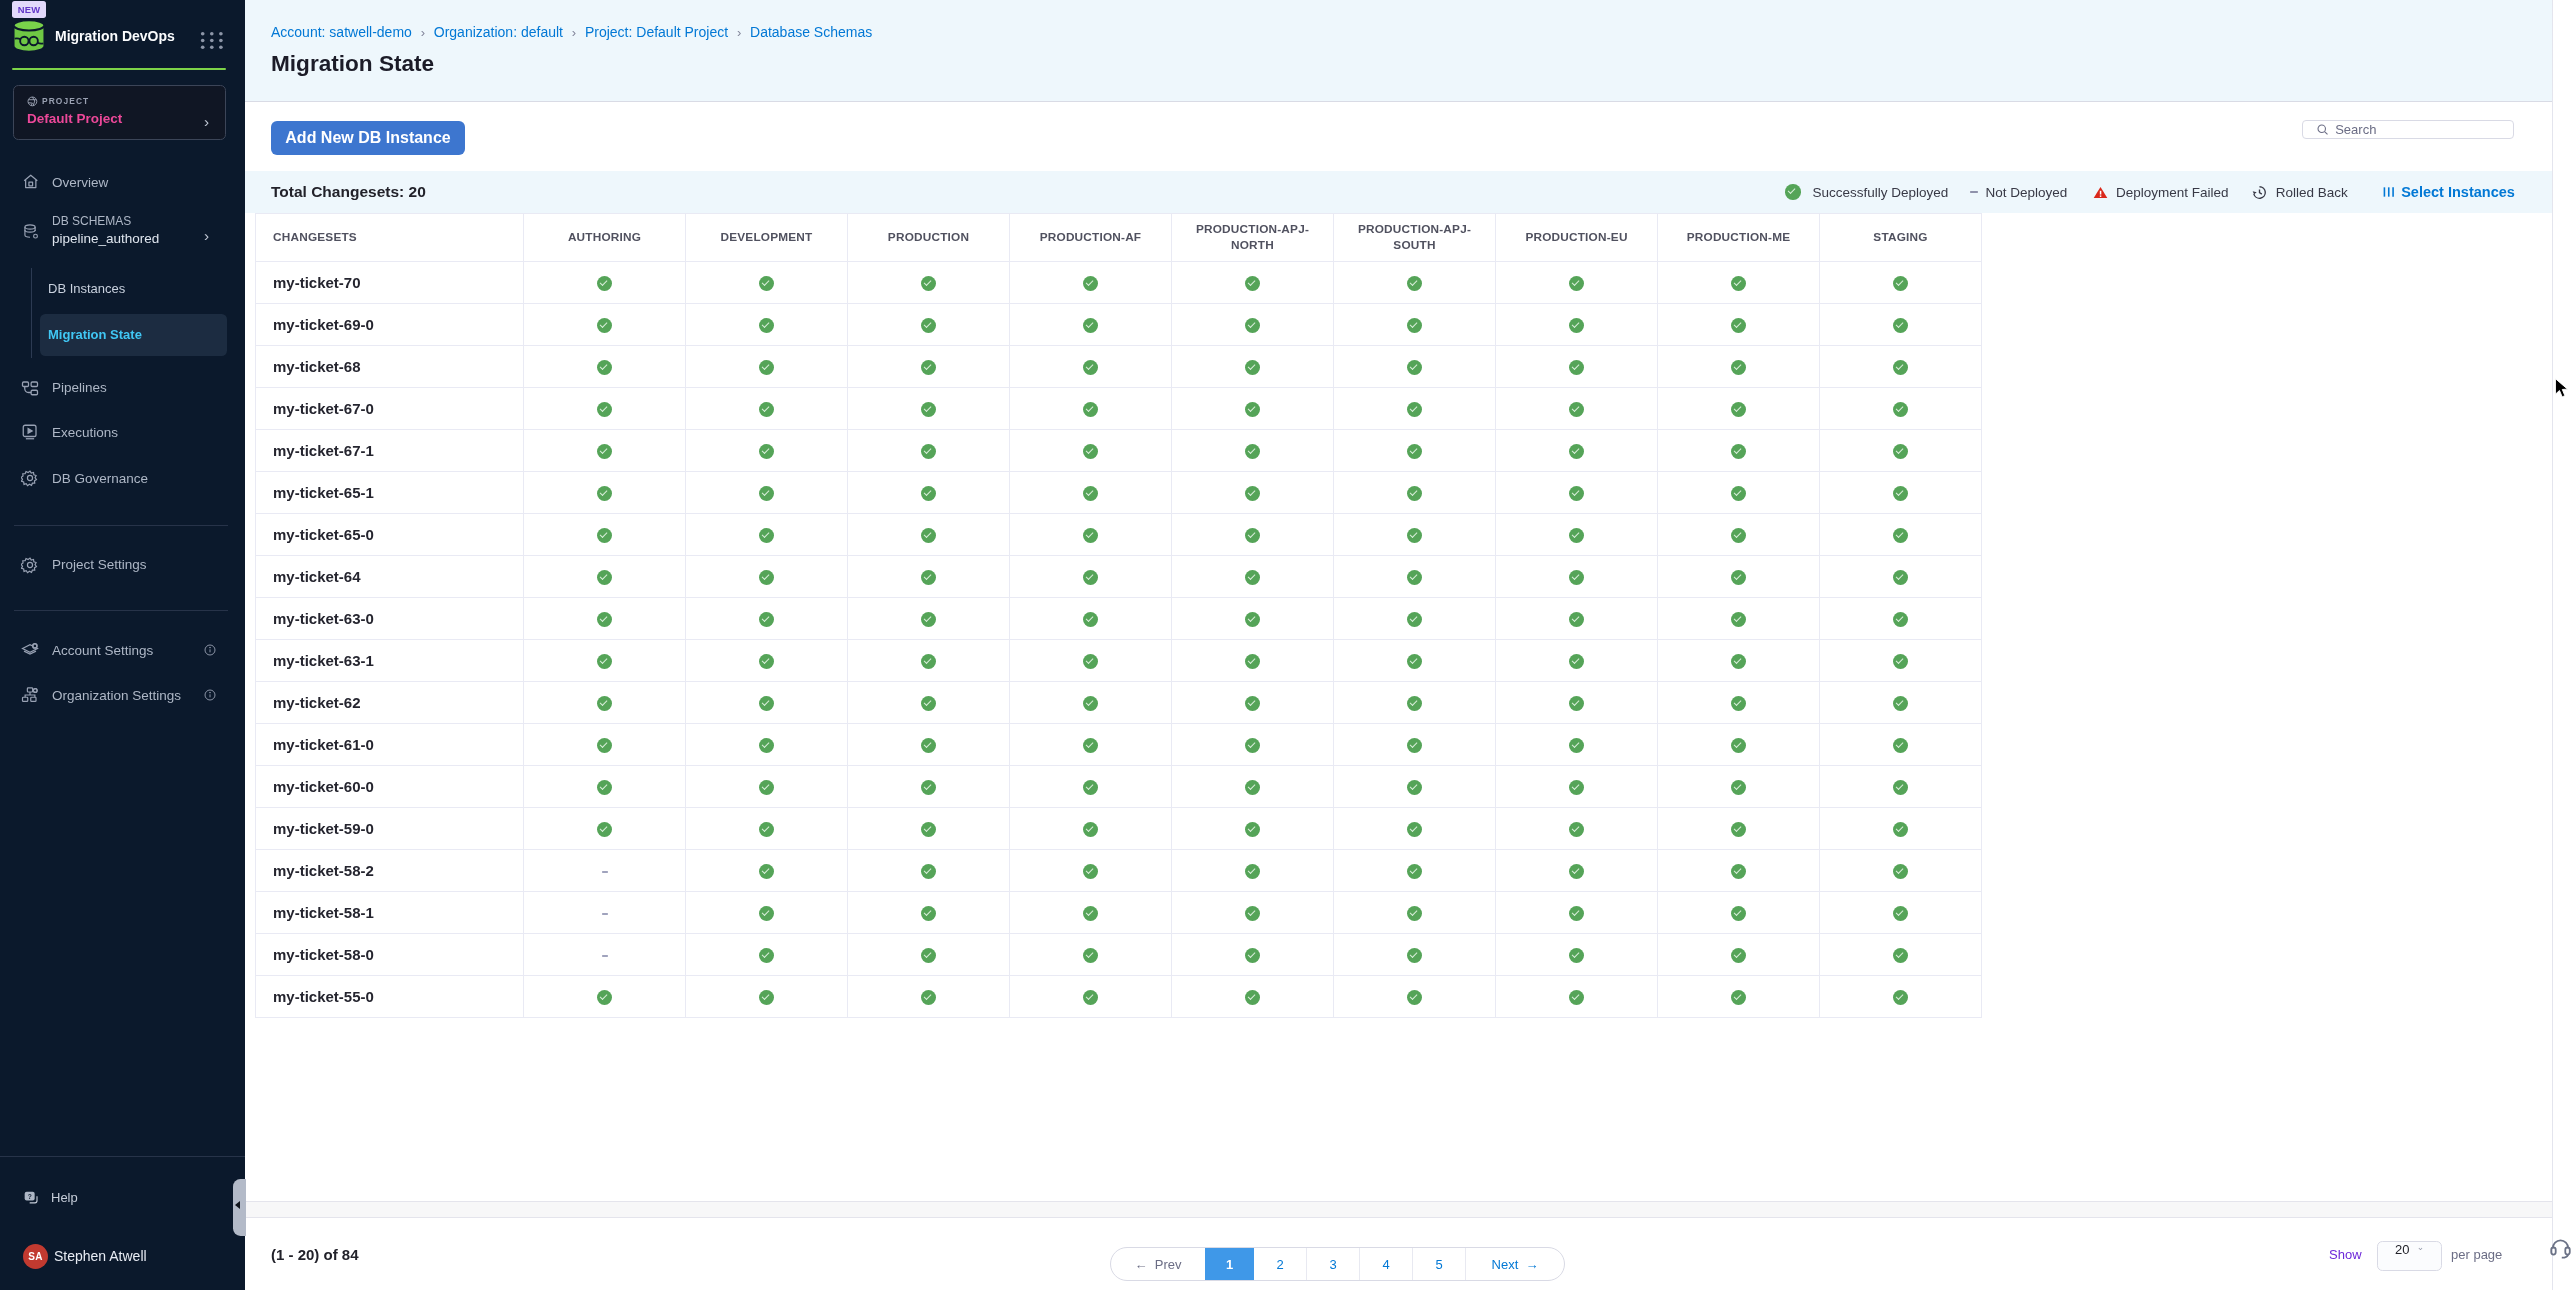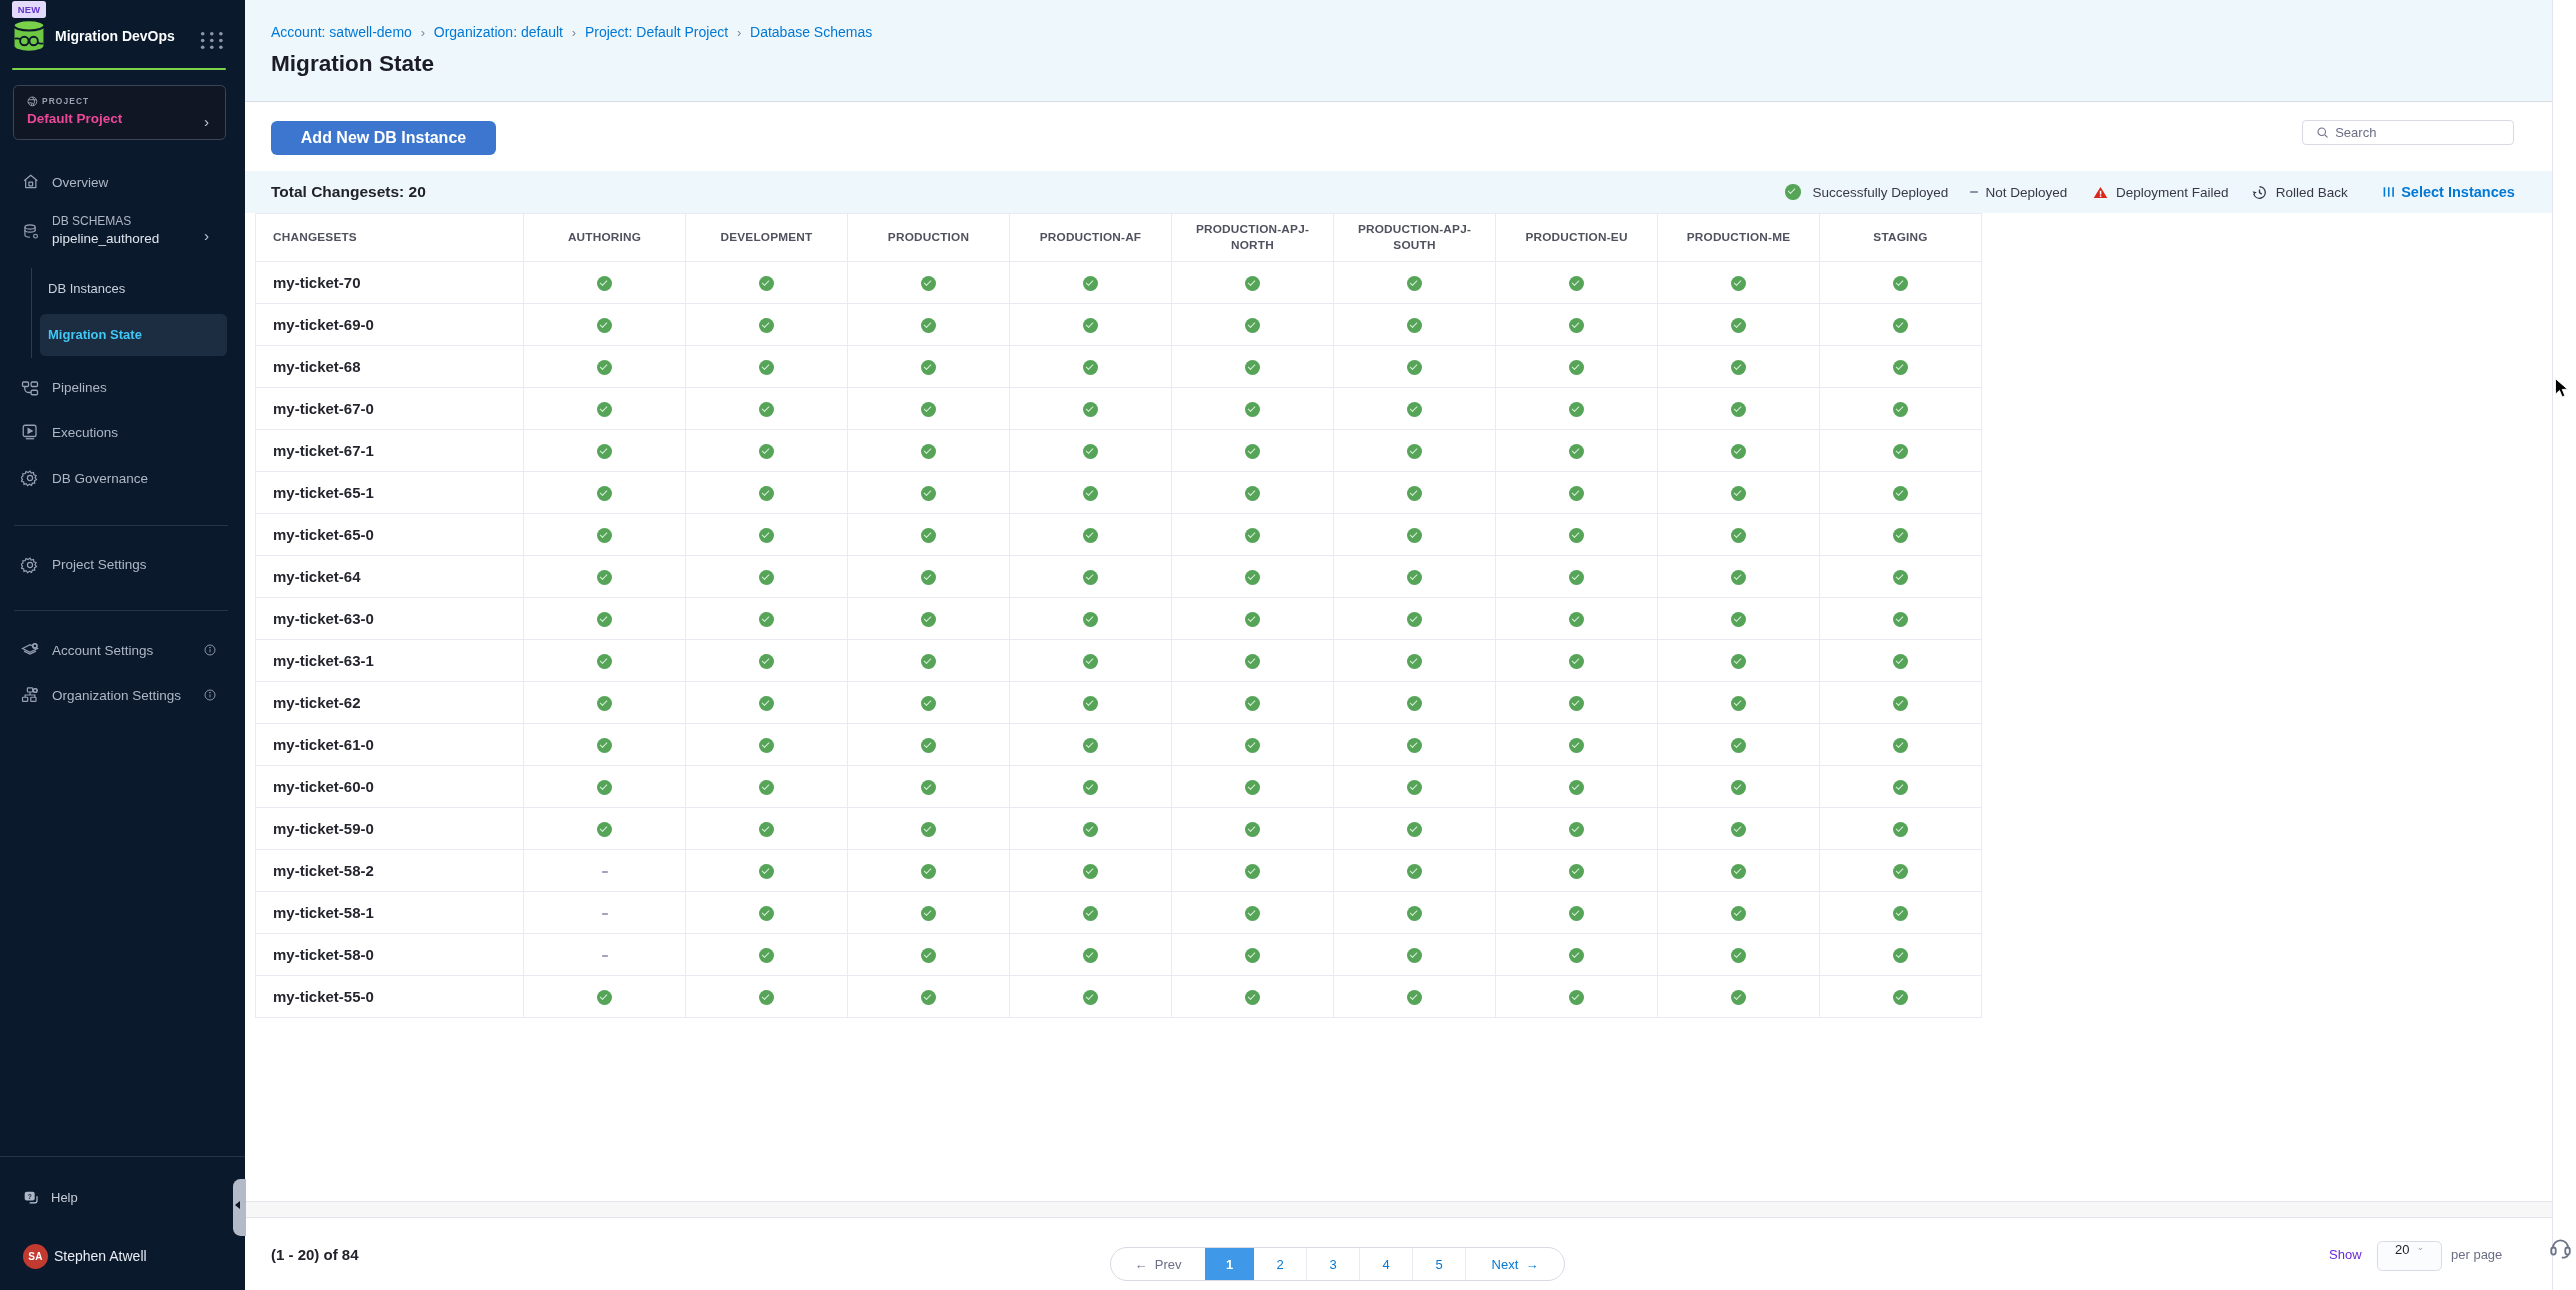--- a/index.html
+++ b/index.html
@@ -19,22 +19,22 @@
 .subline{position:absolute;left:31px;top:268px;width:1.3px;height:90px;background:#2c3a52}
 .activepill{position:absolute;left:40px;top:314px;width:187px;height:42px;background:#1c2c41;border-radius:5.4px}
 .sdiv{position:absolute;left:13.5px;width:214px;height:0.7px;background:#273349}
 .chev{color:#c2c9d6;font-size:15.5px;font-weight:400}
 
 #main{position:absolute;left:245px;top:0;width:2331px;height:1291px;background:#fff}
 .band1{position:absolute;left:0;top:0;width:2307px;height:102px;background:#eef7fc;border-bottom:0.7px solid #d9dbe5}
 .crumbs{position:absolute;left:26px;top:24px;font-size:14px;color:#0278d5}
 .crumbs .sep{color:#82859a;padding:0 8.8px;font-size:13px}
 .pagetitle{position:absolute;left:26px;top:51px;font-size:22.6px;font-weight:700;color:#1c1c28}
-.addbtn{position:absolute;left:26px;top:121px;width:225px;height:34px;background:#3d76cf;border-radius:6px;color:#fff;font-size:16px;font-weight:700;display:flex;align-items:center;justify-content:center}
-.searchbox{position:absolute;left:2057px;top:120px;width:212px;height:25px;background:#fff;border:0.7px solid #d9dae5;border-radius:4px;display:flex;align-items:center;padding-left:14px;color:#6b6d85;font-size:13px}
+.addbtn{position:absolute;left:26px;top:121px;width:194px;height:34px;background:#3d76cf;border-radius:6px;color:#fff;font-size:16px;font-weight:700;display:flex;align-items:center;justify-content:center}
+.searchbox{position:absolute;left:2057px;top:120px;width:212px;height:19px;background:#fff;border:0.7px solid #d9dae5;border-radius:4px;display:flex;align-items:center;padding-left:14px;color:#6b6d85;font-size:13px}
 .band3{position:absolute;left:0;top:171px;width:2307px;height:42px;background:#eef7fc}
 .totals{position:absolute;left:26px;top:183px;font-size:15.5px;font-weight:700;color:#22222a}
 
 #tbl{position:absolute;left:10px;top:213px;border-collapse:collapse;table-layout:fixed;width:1722px;background:#fff}
 #tbl th,#tbl td{border:0.7px solid #e9eaf4;text-align:center;vertical-align:middle;overflow:hidden}
 #tbl th{height:48px;font-size:11.8px;font-weight:700;color:#50515f;letter-spacing:0.2px;line-height:1.3}
 #tbl td{height:42px;font-size:15px;font-weight:700;color:#25252f}
 #tbl th:first-child,#tbl td:first-child{text-align:left;padding-left:17px}
 .chk{width:15px;height:15px;border-radius:50%;background:#55a458;display:inline-block;position:relative;vertical-align:middle}
 .chk::after{content:"";position:absolute;left:3.4px;top:4px;width:6.4px;height:3px;border-left:1.7px solid #d9eeda;border-bottom:1.7px solid #d9eeda;transform:rotate(-45deg)}

